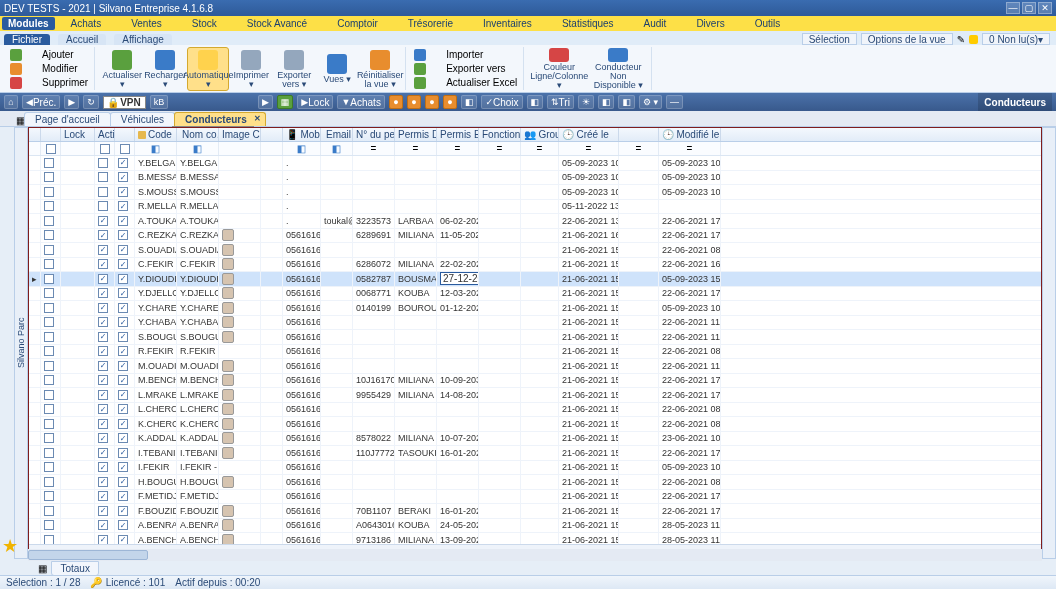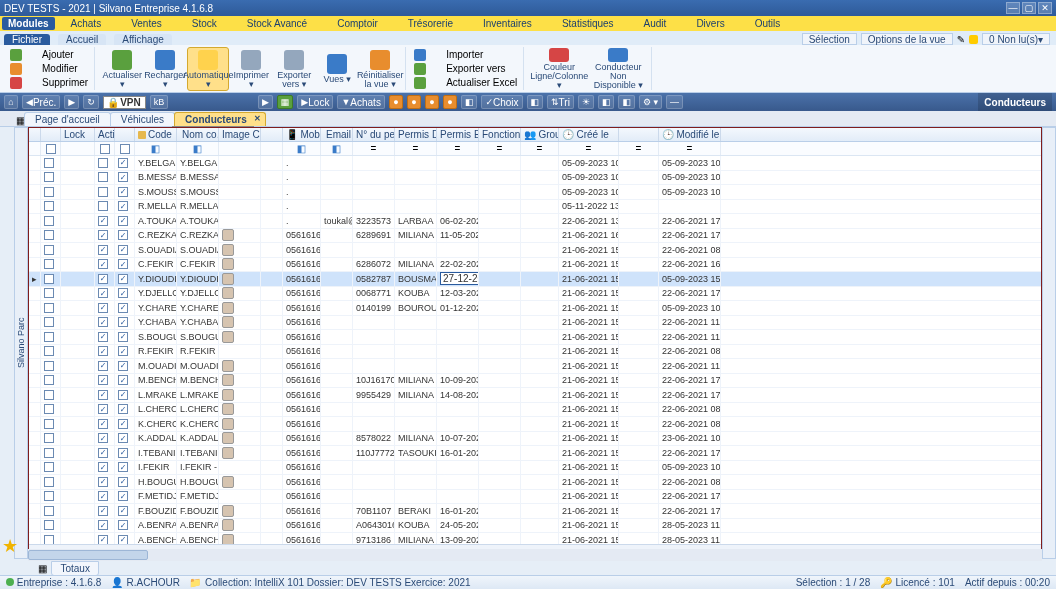--- a/index.html
+++ b/index.html
@@ -1055,22 +1055,17 @@
   </div>
 <div class="star">★</div>
 
 <div class="bottabs">
   <span style="margin-right:4px">▦</span>
   <div class="btab">Totaux</div>
 </div>
 
 <div class="status">
   <div class="sl">
-    <span><span class="dot"></span> <span>Entreprise : 4.1.6.8</span></span>
-    <span>👤 <span>R.ACHOUR</span></span>
-    <span>📁 <span>Collection: IntelliX 101   Dossier: DEV TESTS   Exercice: 2021</span></span>
-  </div>
-  <div class="sl">
     <span>Sélection : 1 / 28</span>
     <span>🔑 <span>Licencé : 101</span></span>
     <span>Actif depuis : 00:20</span>
   </div>
 </div>
 
 </body></html>

